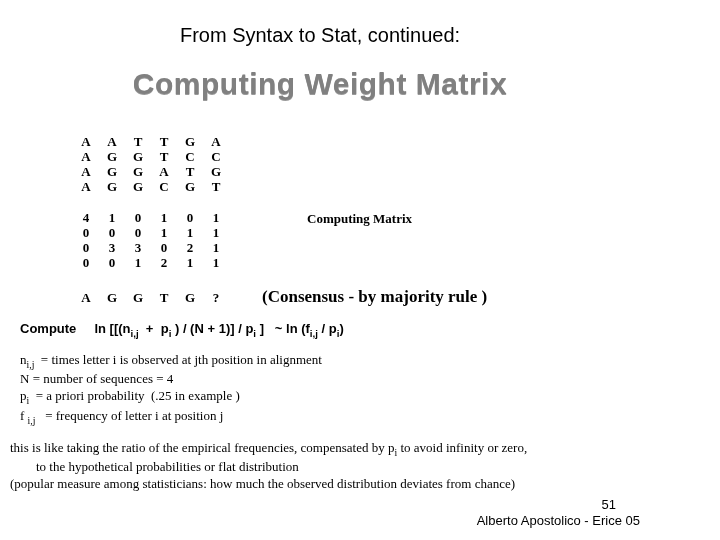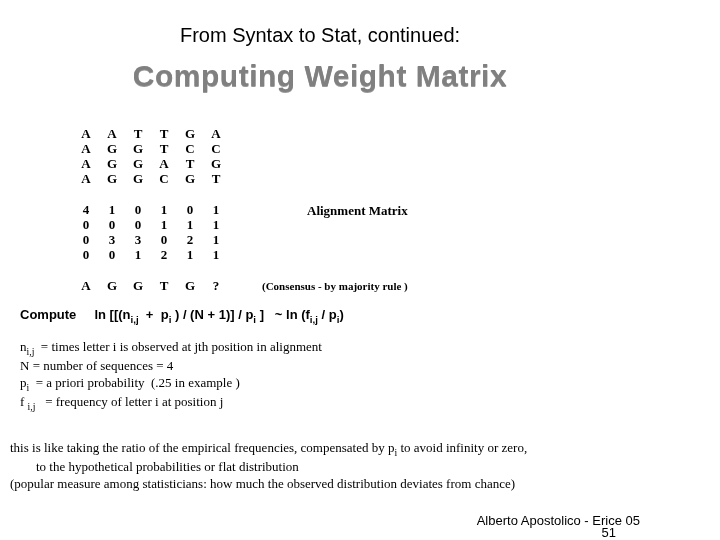--- a/index.html
+++ b/index.html
@@ -25,21 +25,21 @@
     font-family: Arial, Helvetica, sans-serif;
     font-size: 20px;
     color: #000;
   }
   .title {
     font-family: Arial, Helvetica, sans-serif;
     font-size: 30px;
     font-weight: bold;
     color: #808080;
     letter-spacing: 0.5px;
-    margin-top: 12px;
+    margin-top: 20px;
     text-shadow: 0 1px 0 #999;
   }
   .content {
     padding: 34px 30px 0 80px;
     font-size: 14px;
   }
   .matrix-block {
     display: flex;
     flex-direction: row;
     gap: 14px;
@@ -58,21 +58,21 @@
   .align-label {
     font-family: "Comic Sans MS", "Comic Sans", cursive;
     font-size: 13px;
     font-weight: bold;
     margin-left: 85px;
     margin-top: 0px;
     white-space: nowrap;
   }
   .consensus-label {
     font-family: "Comic Sans MS", "Comic Sans", cursive;
-    font-size: 11px;
+    font-size: 17px;
     font-weight: bold;
     margin-left: 40px;
     margin-top: 0px;
     white-space: nowrap;
   }
   .consensus-row {
     display: flex;
     flex-direction: row;
     align-items: baseline;
   }
@@ -99,21 +99,21 @@
     position: absolute;
     bottom: 12px;
     left: 0;
     right: 0;
     text-align: right;
     font-family: Arial, Helvetica, sans-serif;
     font-size: 13px;
   }
   .page-no {
     position: absolute;
-    bottom: 0;
+    bottom: 28px;
     right: 24px;
     font-family: Arial, Helvetica, sans-serif;
     font-size: 13px;
   }
   sub { font-size: 0.75em; vertical-align: sub; }
 </style>
 </head>
 <body>
 
 <div class="slide">
@@ -196,21 +196,21 @@
             <span>2</span>
             <span>1</span>
           </div>
         <div class="col">
             <span>1</span>
             <span>1</span>
             <span>1</span>
             <span>1</span>
           </div>
       </div>
-      <div class="align-label">Alignment Matrix</div>
+      <div class="align-label">Computing Matrix</div>
     </div>
 
     <div class="consensus-row">
       <div class="matrix-block" style="margin-bottom:0;">
         <div class="col">
             <span>A</span>
           </div>
         <div class="col">
             <span>G</span>
           </div>

